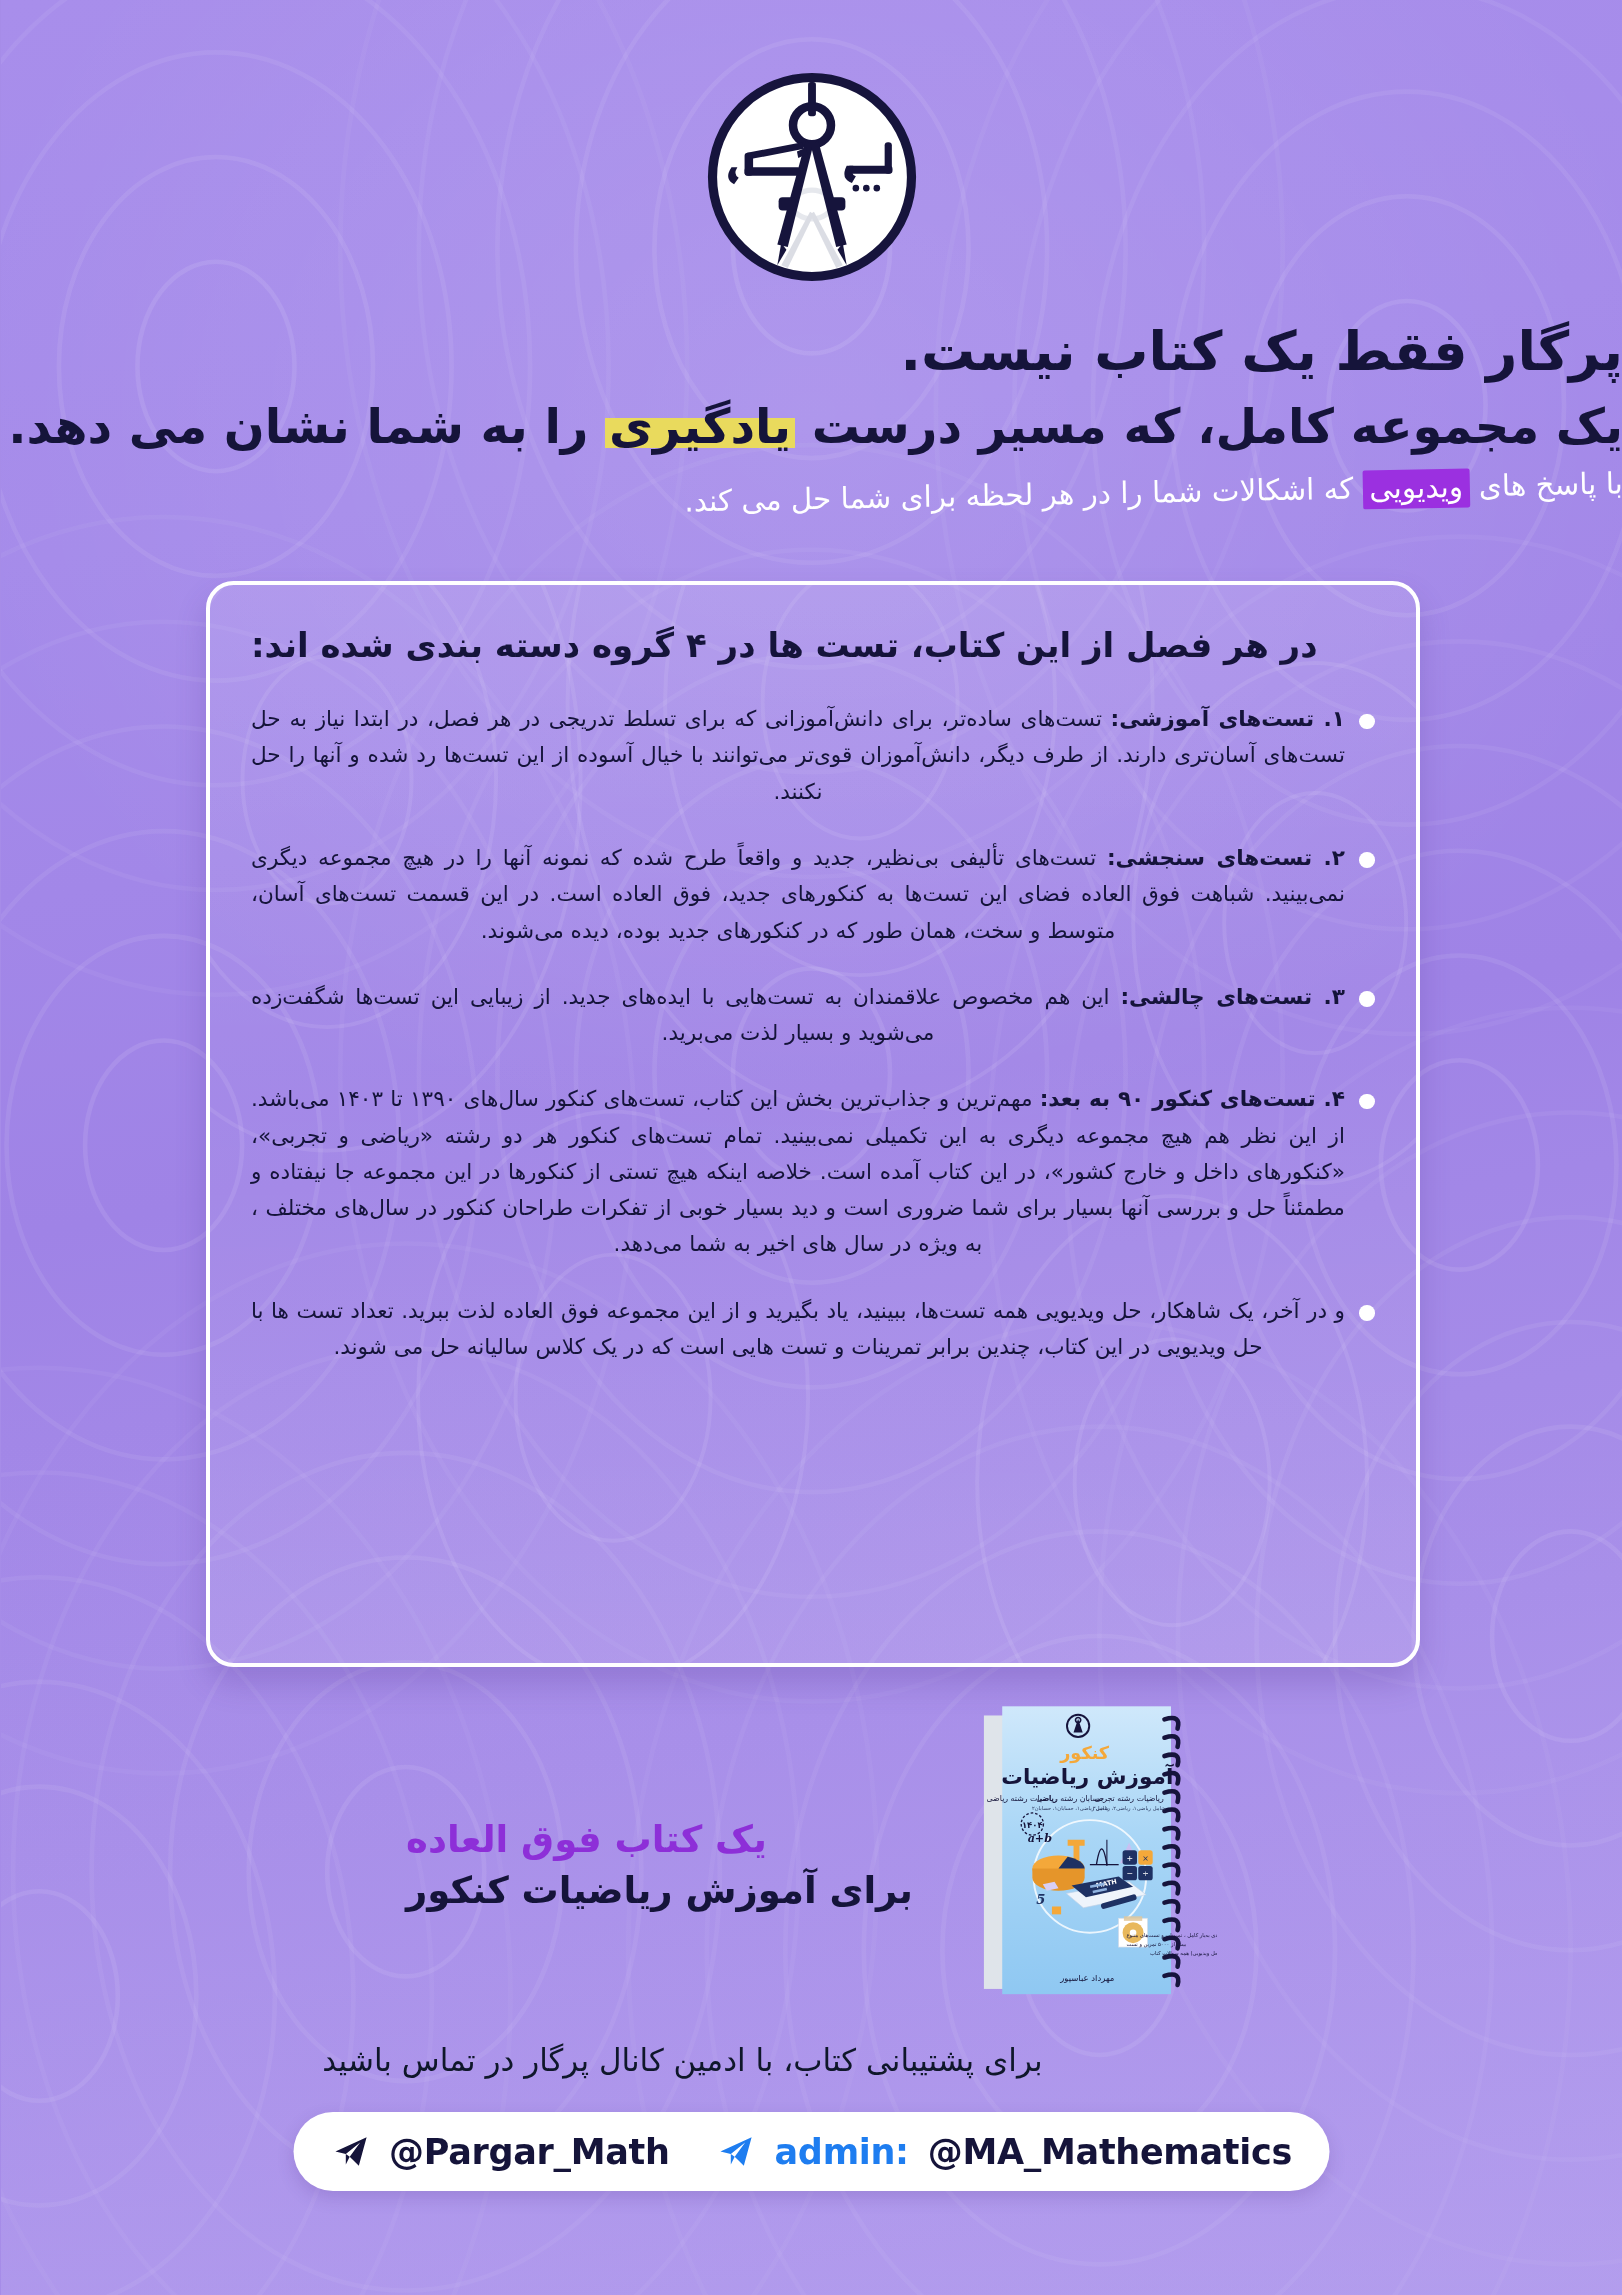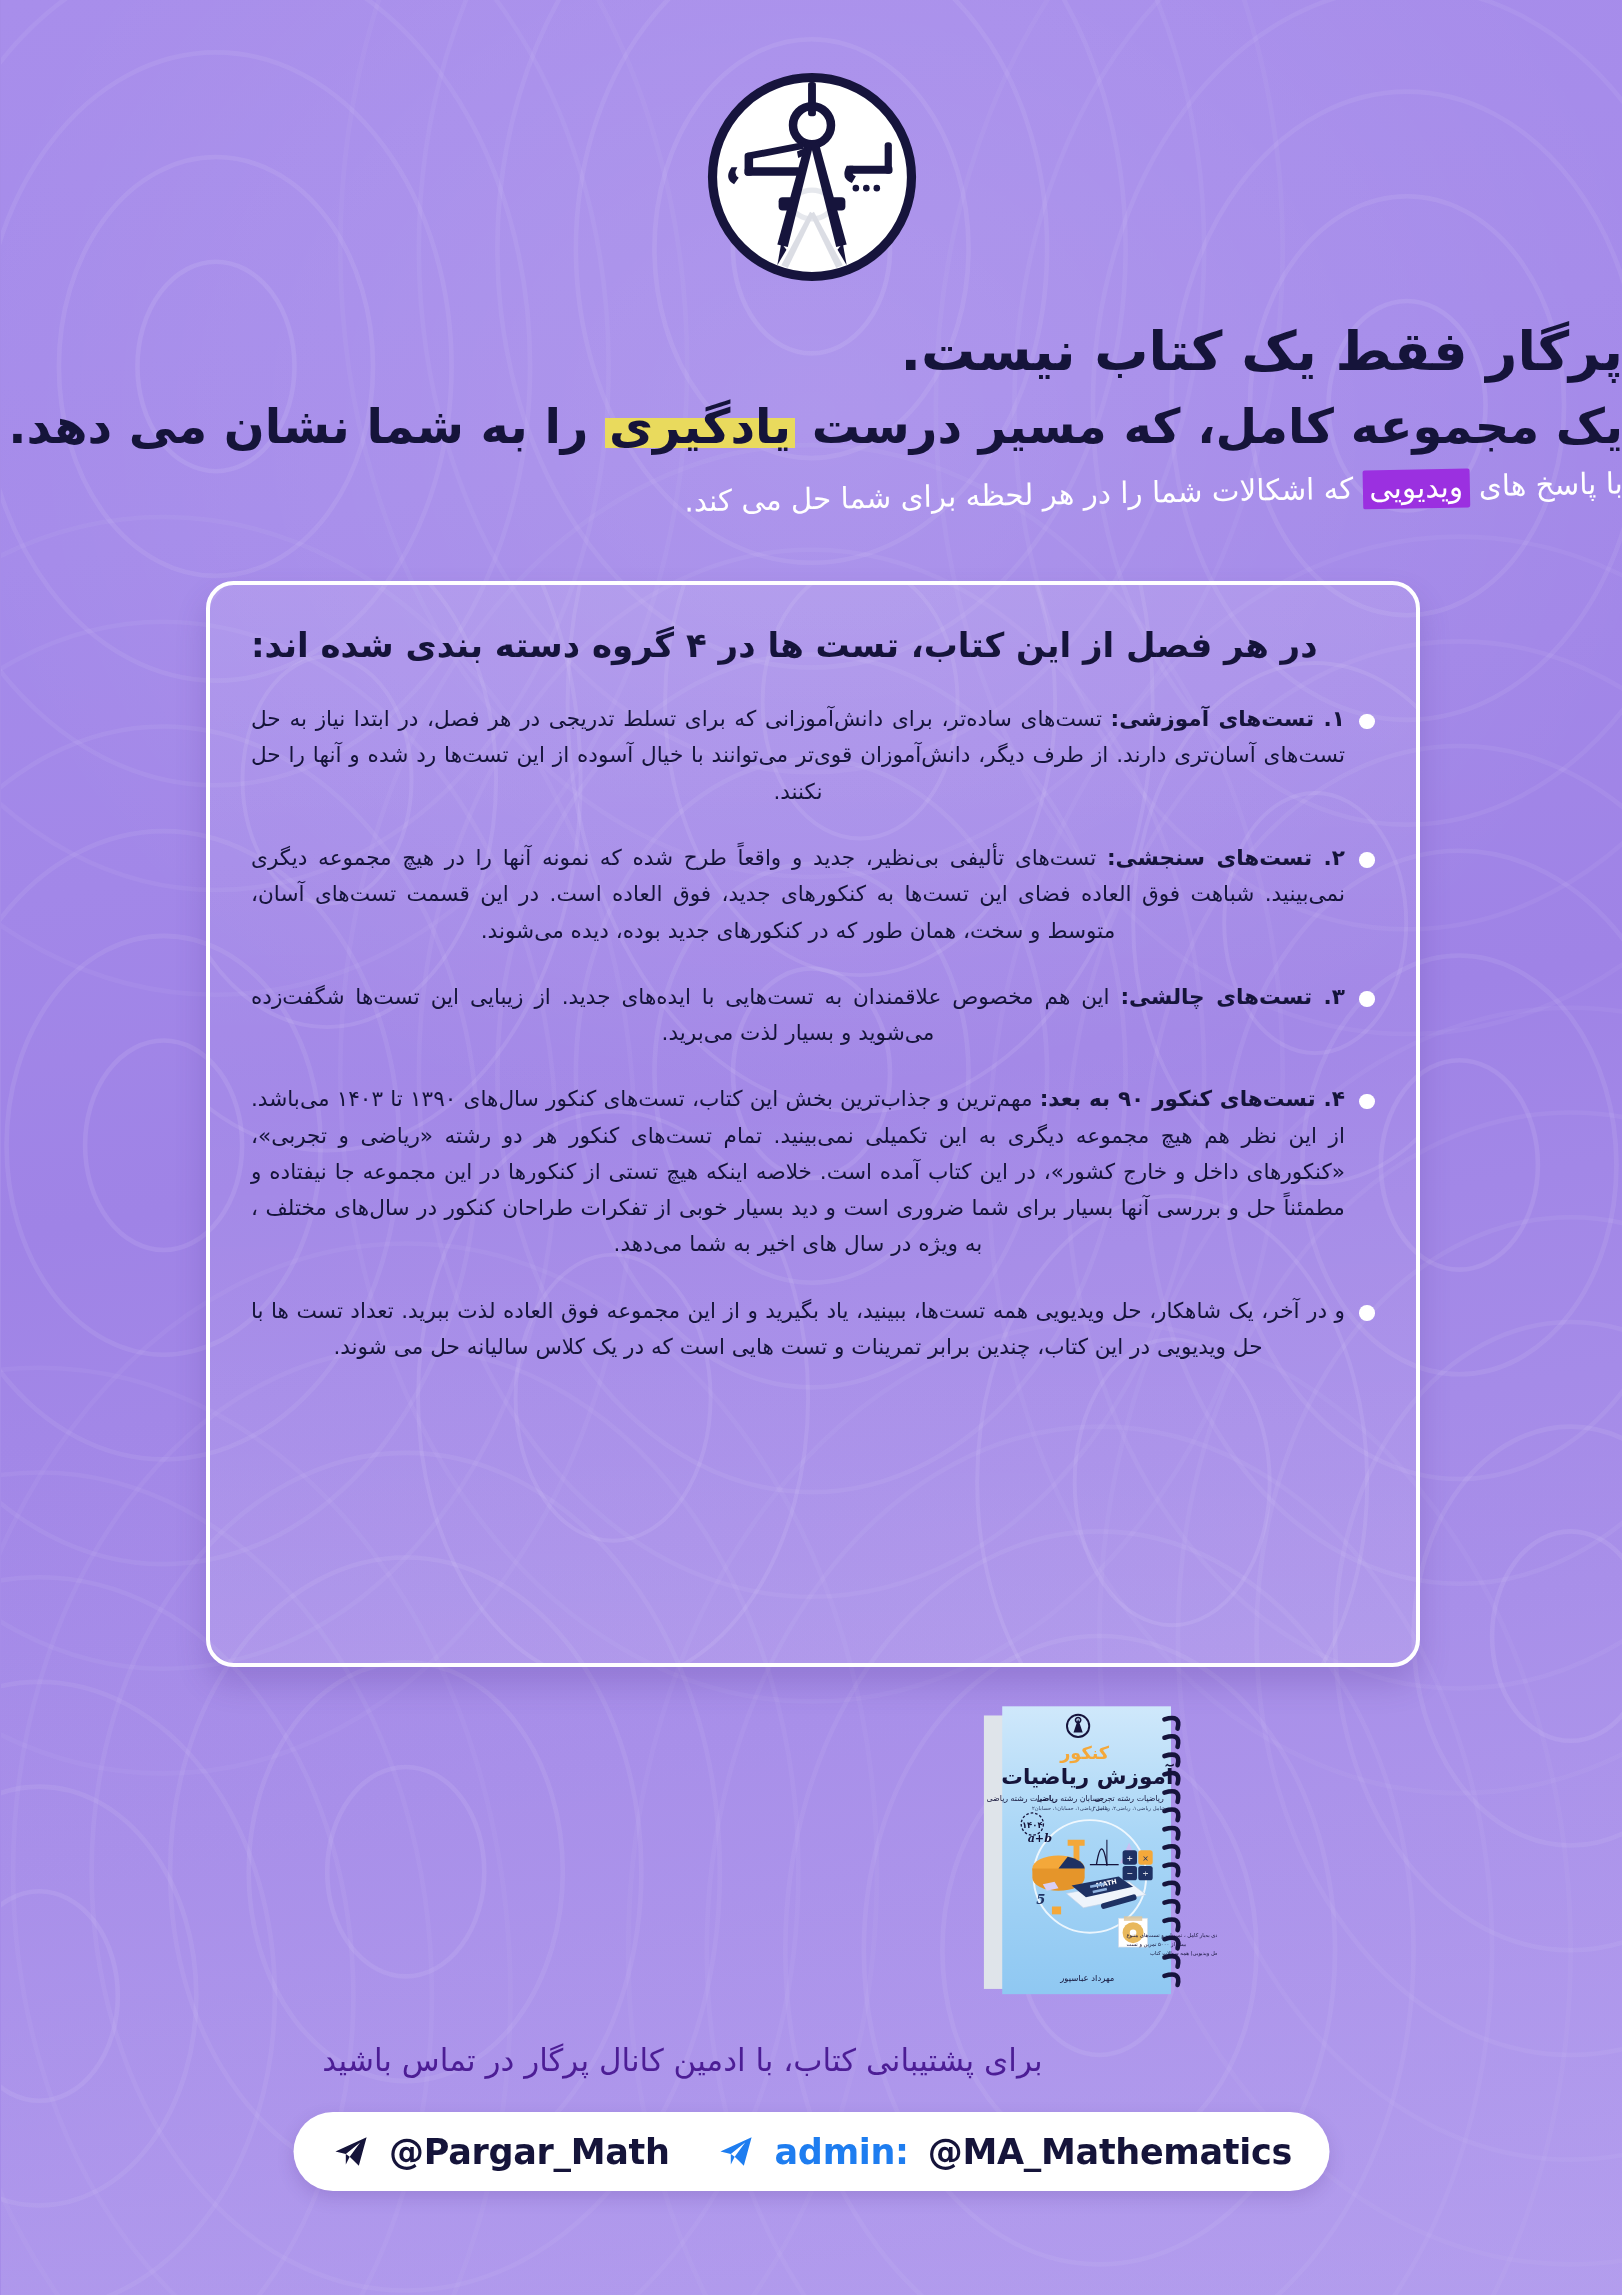--- a/index.html
+++ b/index.html
@@ -203,21 +203,21 @@
   }
 
   
   .support-line {
     position: absolute;
     top: 2042px;
     left: 0;
     width: 1365px;
     text-align: center;
     font-size: 31px;
-    color: #4c1d95;
+    color: #0f172a;
     font-weight: 500;
     direction: rtl;
   }
 
   .pill {
     position: absolute;
     top: 2112px;
     left: 50%;
     transform: translateX(-50%);
     height: 79px;
@@ -464,20 +464,24 @@
         </g>
 
         <text x="242" y="380" text-anchor="end" font-size="8" fill="#15143a" font-family="'DejaVu Sans', sans-serif" direction="rtl">دوجلدی به‌یار کامل ، تمرینات و تست‌های متنوع</text>
         <text x="242" y="394" text-anchor="end" font-size="8" fill="#15143a" font-family="'DejaVu Sans', sans-serif" direction="rtl">بیش از ۵۰۰۰ تمرین و تست</text>
         <text x="278" y="408" text-anchor="end" font-size="8" fill="#15143a" font-family="'DejaVu Sans', sans-serif" direction="rtl">به همراه DVD ، شامل حل تشریحی (فایل PDF و حل ویدیویی) همه سوالات کتاب</text>
 
         <text x="182" y="448" text-anchor="middle" font-size="13" fill="#15143a" font-family="'DejaVu Sans', sans-serif" direction="rtl">مهرداد عباسپور</text>
       </svg>
     </div>
 
+    <div class="pitch">
+      <div class="pitch-1">یک کتاب فوق العاده</div>
+      <div class="pitch-2">برای آموزش ریاضیات کنکور</div>
+    </div>
   </div>
 
   <div class="support-line">برای پشتیبانی کتاب، با ادمین کانال پرگار در تماس باشید</div>
 
   <div class="pill">
     <a class="contact" href="#" style="text-decoration:none">
       <svg class="tg-icon" width="39" height="39" viewBox="0 0 60 60">
         <path d="M6 30 L54 8 L42 52 L28 38 L44 16 L22 34 Z" fill="#15143a"></path>
         <path d="M22 34 L22 50 L28 38 Z" fill="#15143a"></path>
       </svg>

